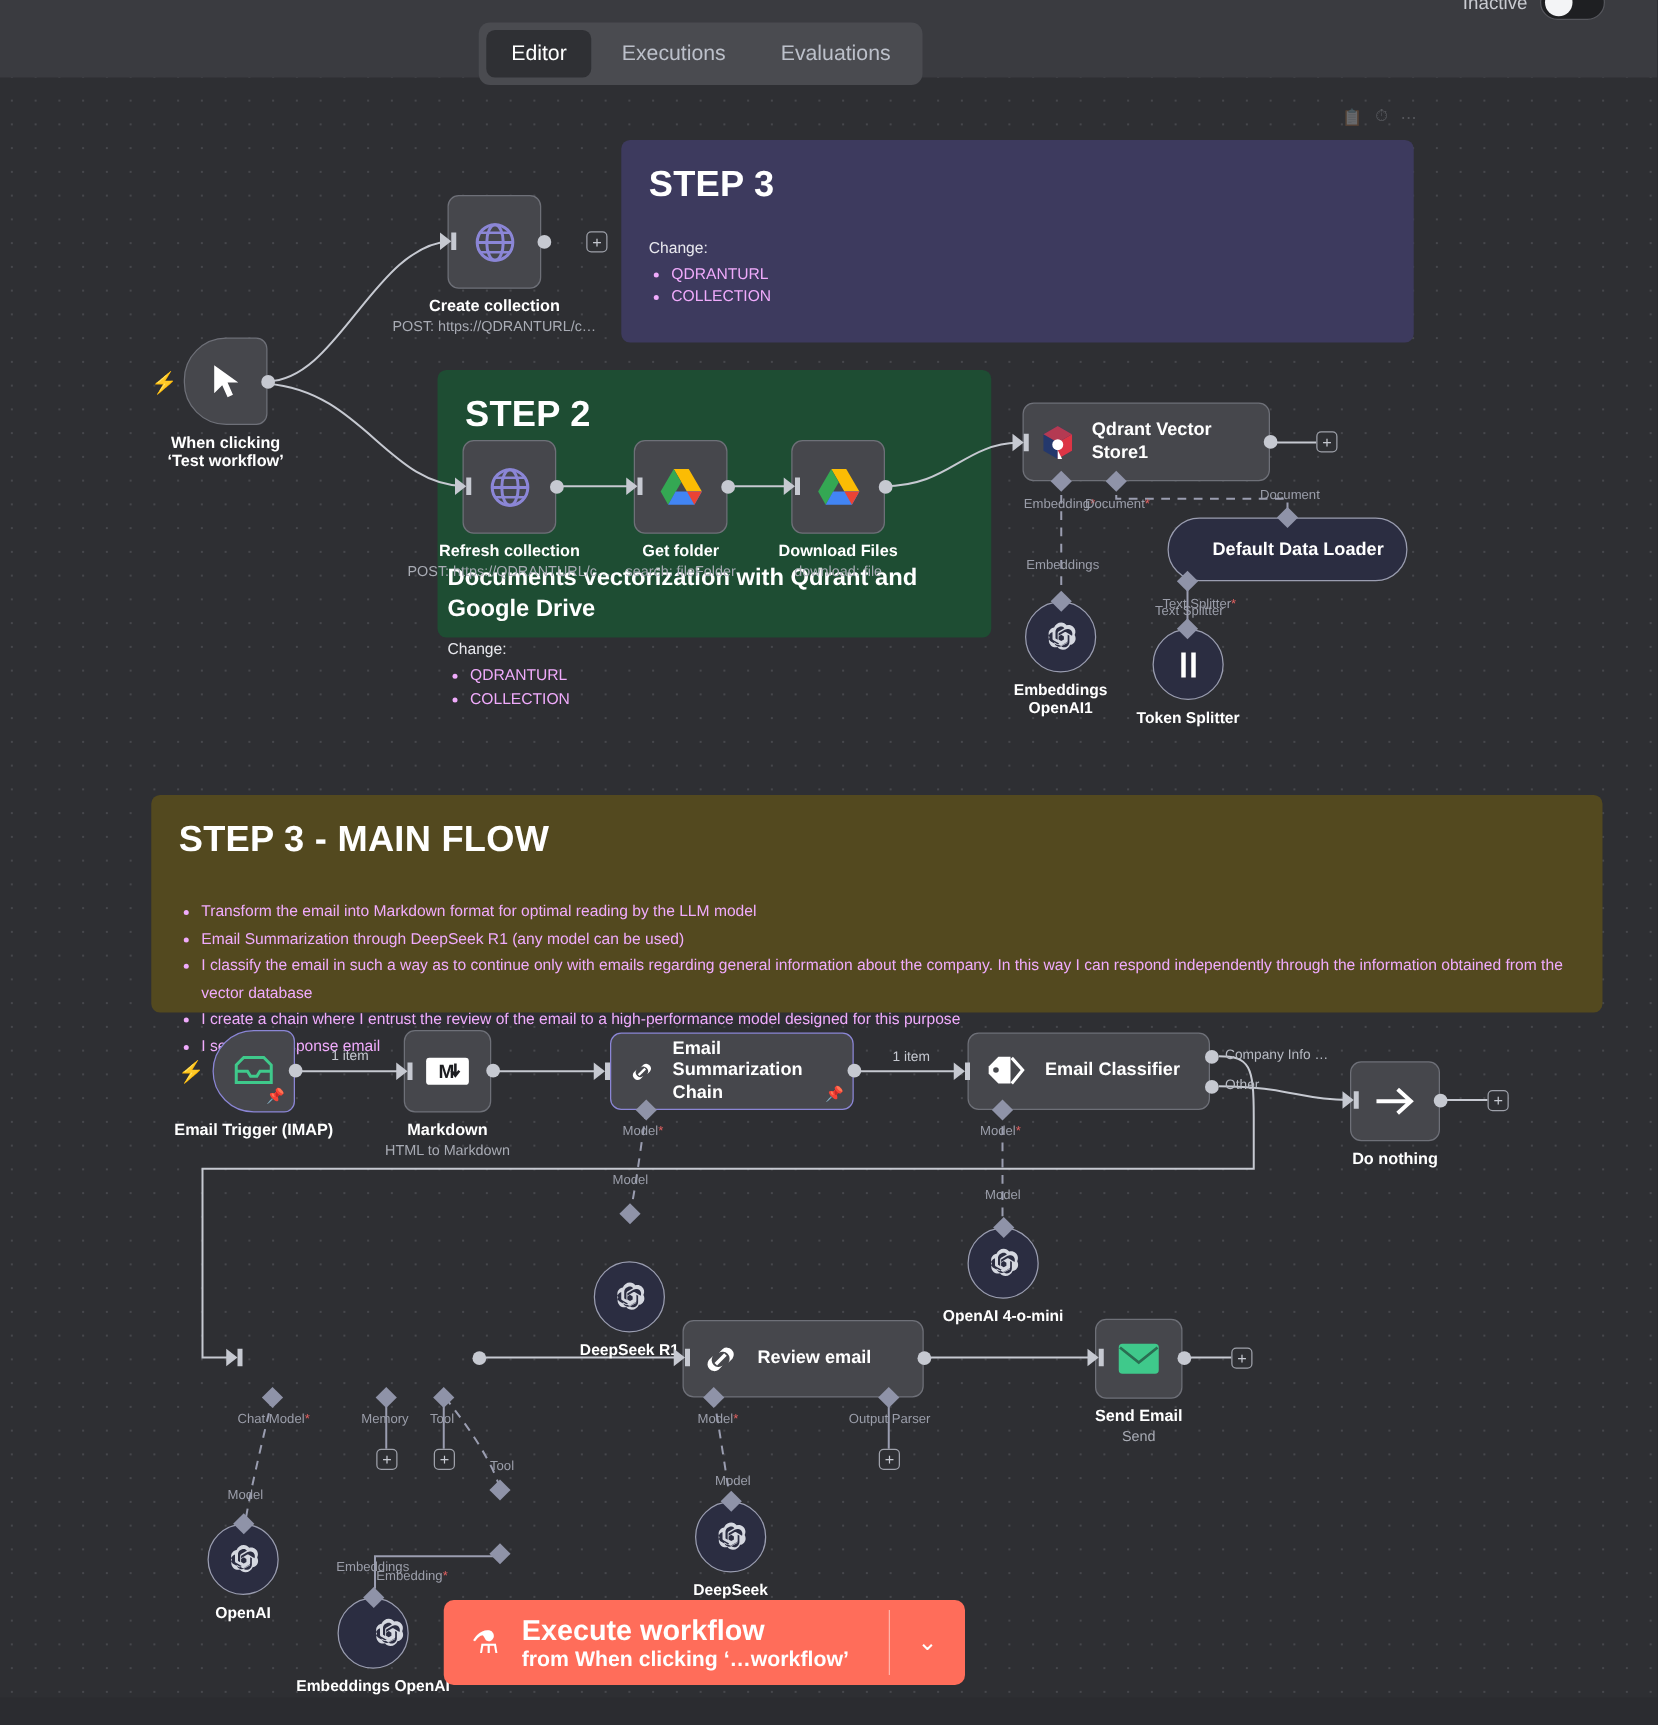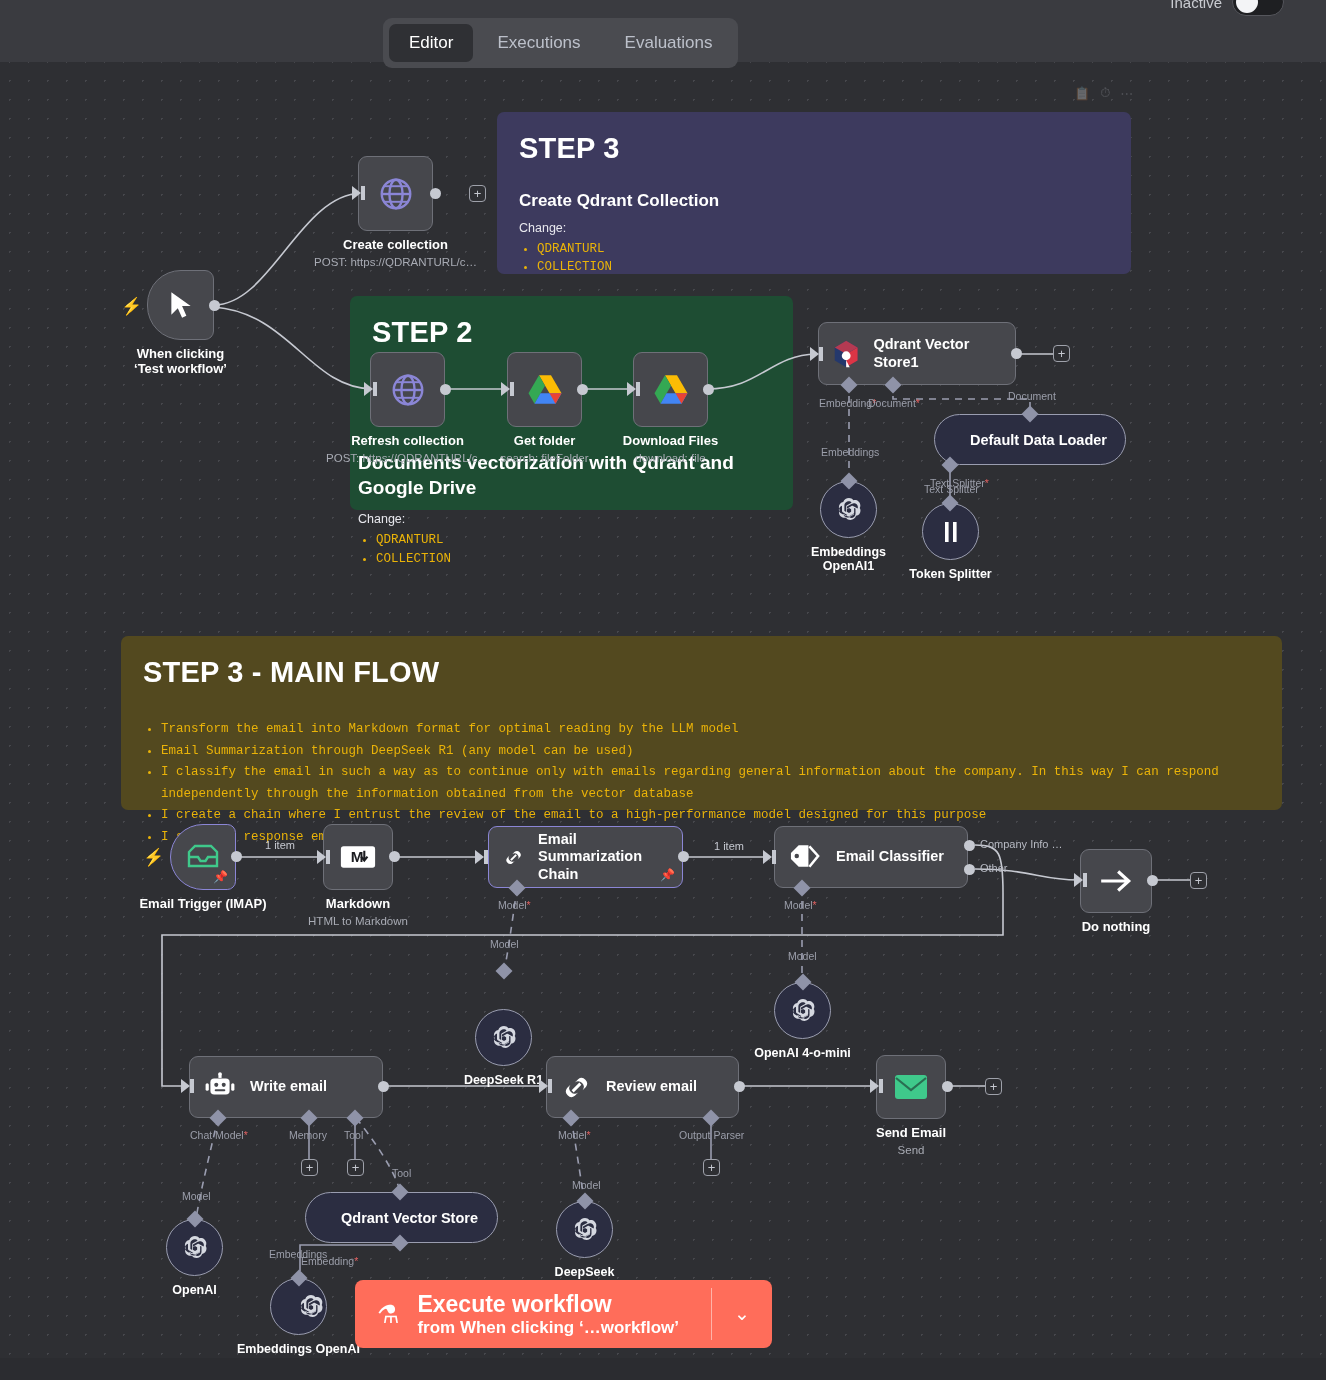--- a/index.html
+++ b/index.html
@@ -57,21 +57,21 @@
     position:absolute; left:1074px; top:52px; display:flex; gap:10px;
     opacity:.28; color:#b9bcc4; font-size:13px; align-items:center;
   }
 
   
   .sticky { position: absolute; border-radius: 7px; padding: 20px 22px; color: #fff; }
   .sticky h1 { font-size: 29px; font-weight: 700; letter-spacing: .2px; margin-bottom: 26px; }
   .sticky h2 { font-size: 17px; font-weight: 700; margin-bottom: 10px; }
   .sticky .lbl { font-size: 12.5px; margin-bottom: 5px; color: #e8e8ee; }
   .sticky ul { margin-left: 18px; }
-  .sticky li { font-size: 12.5px; line-height: 1.45; color: #eab308; font-family: Liberation Mono, monospace; }
+  .sticky li { font-size: 12.5px; line-height: 1.45; color: #f0abfc; }
 
   #sticky1 { left: 497px; top: 79px; width: 634px; height: 162px; background: #3d3a5e; }
   #sticky2 { left: 350px; top: 263px; width: 443px; height: 214px; background: #1e4d33; }
   #sticky2 .note-body { position: absolute; left: 8px; top: 155px; width: 420px; }
   #sticky2 h2 { font-size: 19px; line-height: 1.3; margin-bottom: 12px; }
   #sticky3 { left: 121px; top: 603px; width: 1161px; height: 174px; background: #53491f; }
   #sticky3 h1 { margin-bottom: 30px; }
   #sticky3 li { font-size: 12.5px; line-height: 1.72; }
 
   
@@ -218,21 +218,20 @@
       <path d="M309,1085 L 309,1126" stroke="#9a9db0" stroke-width="1.6" fill="none"></path>
       <path d="M355,1085 L 355,1126" stroke="#9a9db0" stroke-width="1.6" fill="none"></path>
       <path d="M356,1085 C 380,1115 395,1140 400,1158" stroke="#9a9db0" stroke-width="1.6" fill="none" stroke-dasharray="7 6"></path>
       <path d="M571,1085 C 578,1125 582,1155 585,1172" stroke="#9a9db0" stroke-width="1.6" fill="none" stroke-dasharray="7 6"></path>
       <path d="M711,1085 L 711,1126" stroke="#9a9db0" stroke-width="1.6" fill="none"></path>
       <path d="M401,1212 L 300,1212 L 300,1238" stroke="#9a9db0" stroke-width="1.6" fill="none"></path>
     </svg>
 
     <div class="sticky" id="sticky1">
       <h1>STEP 3</h1>
-      <h2>Create Qdrant Collection</h2>
       <div class="lbl">Change:</div>
       <ul>
         <li>QDRANTURL</li>
         <li>COLLECTION</li>
       </ul>
     </div>
 
     <div class="sticky" id="sticky2">
       <h1>STEP 2</h1>
       <div class="note-body">
@@ -457,33 +456,20 @@
     <div class="conn-label" style="left:788px;top:917px;">Model</div>
     <div class="rnode" style="left:774px;top:949px;">
       <svg width="30" height="30" viewBox="0 0 24 24">
         <path d="M12 2.4c-2.1 0-3.9 1.3-4.6 3.2-2 .3-3.5 2-3.5 4.1 0 .8.2 1.5.6 2.2-.9 1.8-.5 4 1 5.3 1.1 1 2.7 1.3 4.1.9.8 1.1 2.1 1.8 3.5 1.8 2.1 0 3.9-1.3 4.6-3.2 2-.3 3.5-2 3.5-4.1 0-.8-.2-1.5-.6-2.2.9-1.8.5-4-1-5.3-1.1-1-2.7-1.3-4.1-.9-.8-1.1-2.1-1.8-3.5-1.8zM12 5c.8 0 1.6.4 2 1.1l-3.7 2.1c-.4.2-.6.6-.6 1v4.3l-1.3-.8c-.1 0-.1-.1-.1-.2V8.4c0-1.9 1.8-3.4 3.7-3.4zm4.6 1.6c1.4.2 2.5 1.5 2.5 3 0 .4-.1.8-.2 1.2l-3.7-2.1c-.4-.2-.8-.2-1.2 0l-3.7 2.2v-1.5c0-.1 0-.2.1-.2l3.5-2c1.1-.6 2.3-.7 2.7-.6zM6.4 8.5v4.3c0 .4.2.8.6 1l3.7 2.1-1.3.8c-.1 0-.2 0-.3 0l-3.5-2c-1.6-1-2.2-3-1.2-4.6.4-.7 1.1-1.3 2-1.6zm9.3 1.4l1.3.8c.1 0 .2.1.2.2v4c0 1.9-1.5 3.4-3.4 3.4-.8 0-1.6-.4-2-1.1l3.7-2.1c.4-.2.6-.6.6-1v-4.2zM12 10.3l1.7 1v2l-1.7 1-1.7-1v-2l1.7-1zm4 3.5v1.5c0 .1 0 .2-.1.2l-3.5 2c-1.6.9-3.7.4-4.6-1.3-.2-.4-.4-.8-.4-1.2l3.7 2.1c.4.2.8.2 1.2 0l3.7-2.1z" fill="#d5d8e0"></path>
       </svg>
       <div class="rnode-title">OpenAI 4-o-mini</div>
     </div>
     <div class="diamond" style="left:797px;top:943px;"></div>
 
     <div class="inport" style="left:181px;top:1046px;"></div>
-    <div class="node wide" style="left:189px;top:1023px;width:194px;height:62px;">
-      <svg width="32" height="30" viewBox="0 0 30 28">
-        <rect x="6" y="6" width="18" height="15" rx="3.5" fill="#ffffff"></rect>
-        <circle cx="11.5" cy="12" r="1.9" fill="#46474c"></circle>
-        <circle cx="18.5" cy="12" r="1.9" fill="#46474c"></circle>
-        <rect x="10" y="16" width="10" height="2" rx="1" fill="#46474c"></rect>
-        <rect x="13.5" y="1.5" width="3" height="4" fill="#ffffff"></rect>
-        <circle cx="15" cy="1.8" r="1.7" fill="#ffffff"></circle>
-        <rect x="1.5" y="10.5" width="3" height="7" rx="1.5" fill="#ffffff"></rect>
-        <rect x="25.5" y="10.5" width="3" height="7" rx="1.5" fill="#ffffff"></rect>
-      </svg>
-      <span class="node-label-in">Write email</span>
-    </div>
     <div class="port" style="left:378px;top:1048px;"></div>
     <div class="diamond" style="left:212px;top:1079px;"></div>
     <div class="diamond" style="left:303px;top:1079px;"></div>
     <div class="diamond" style="left:349px;top:1079px;"></div>
     <div class="conn-label" style="left:190px;top:1096px;">
       <span>Chat Model</span><span class="req">*</span>
     </div>
     <div class="conn-label" style="left:289px;top:1096px;">Memory</div>
     <div class="conn-label" style="left:344px;top:1096px;">Tool</div>
     <div class="plusbox" style="left:301px;top:1126px;">+</div>
@@ -523,30 +509,20 @@
     <div class="plusbox" style="left:985px;top:1045px;">+</div>
 
     <div class="rnode" style="left:166px;top:1186px;">
       <svg width="30" height="30" viewBox="0 0 24 24">
         <path d="M12 2.4c-2.1 0-3.9 1.3-4.6 3.2-2 .3-3.5 2-3.5 4.1 0 .8.2 1.5.6 2.2-.9 1.8-.5 4 1 5.3 1.1 1 2.7 1.3 4.1.9.8 1.1 2.1 1.8 3.5 1.8 2.1 0 3.9-1.3 4.6-3.2 2-.3 3.5-2 3.5-4.1 0-.8-.2-1.5-.6-2.2.9-1.8.5-4-1-5.3-1.1-1-2.7-1.3-4.1-.9-.8-1.1-2.1-1.8-3.5-1.8zM12 5c.8 0 1.6.4 2 1.1l-3.7 2.1c-.4.2-.6.6-.6 1v4.3l-1.3-.8c-.1 0-.1-.1-.1-.2V8.4c0-1.9 1.8-3.4 3.7-3.4zm4.6 1.6c1.4.2 2.5 1.5 2.5 3 0 .4-.1.8-.2 1.2l-3.7-2.1c-.4-.2-.8-.2-1.2 0l-3.7 2.2v-1.5c0-.1 0-.2.1-.2l3.5-2c1.1-.6 2.3-.7 2.7-.6zM6.4 8.5v4.3c0 .4.2.8.6 1l3.7 2.1-1.3.8c-.1 0-.2 0-.3 0l-3.5-2c-1.6-1-2.2-3-1.2-4.6.4-.7 1.1-1.3 2-1.6zm9.3 1.4l1.3.8c.1 0 .2.1.2.2v4c0 1.9-1.5 3.4-3.4 3.4-.8 0-1.6-.4-2-1.1l3.7-2.1c.4-.2.6-.6.6-1v-4.2zM12 10.3l1.7 1v2l-1.7 1-1.7-1v-2l1.7-1zm4 3.5v1.5c0 .1 0 .2-.1.2l-3.5 2c-1.6.9-3.7.4-4.6-1.3-.2-.4-.4-.8-.4-1.2l3.7 2.1c.4.2.8.2 1.2 0l3.7-2.1z" fill="#d5d8e0"></path>
       </svg>
       <div class="rnode-title">OpenAI</div>
     </div>
     <div class="diamond" style="left:189px;top:1180px;"></div>
 
-    <div class="pill" style="left:305px;top:1159px;width:193px;">
-      <svg width="28" height="30" viewBox="0 0 30 32">
-        <path d="M15 1 L28 8.5 L28 23.5 L15 31 L2 23.5 L2 8.5 Z" fill="#24386c"></path>
-        <path d="M15 1 L28 8.5 L15 16 L2 8.5 Z" fill="#b43a52"></path>
-        <path d="M15 16 L28 8.5 L28 23.5 L15 31 Z" fill="#dc3545"></path>
-        <circle cx="15" cy="18" r="5" fill="#ffffff"></circle>
-        <path d="M15 23 L19 31 L15 31 Z" fill="#ffffff"></path>
-      </svg>
-      <span class="t">Qdrant Vector Store</span>
-    </div>
     <div class="diamond" style="left:394px;top:1153px;"></div>
     <div class="diamond" style="left:394px;top:1204px;"></div>
     <div class="conn-label" style="left:269px;top:1215px;">Embeddings</div>
     <div class="conn-label" style="left:301px;top:1222px;">
       <span>Embedding</span><span class="req">*</span>
     </div>
 
     <div class="rnode" style="left:270px;top:1245px;justify-content:flex-end;">
       <svg width="30" height="30" viewBox="0 0 24 24">
         <path d="M12 2.4c-2.1 0-3.9 1.3-4.6 3.2-2 .3-3.5 2-3.5 4.1 0 .8.2 1.5.6 2.2-.9 1.8-.5 4 1 5.3 1.1 1 2.7 1.3 4.1.9.8 1.1 2.1 1.8 3.5 1.8 2.1 0 3.9-1.3 4.6-3.2 2-.3 3.5-2 3.5-4.1 0-.8-.2-1.5-.6-2.2.9-1.8.5-4-1-5.3-1.1-1-2.7-1.3-4.1-.9-.8-1.1-2.1-1.8-3.5-1.8zM12 5c.8 0 1.6.4 2 1.1l-3.7 2.1c-.4.2-.6.6-.6 1v4.3l-1.3-.8c-.1 0-.1-.1-.1-.2V8.4c0-1.9 1.8-3.4 3.7-3.4zm4.6 1.6c1.4.2 2.5 1.5 2.5 3 0 .4-.1.8-.2 1.2l-3.7-2.1c-.4-.2-.8-.2-1.2 0l-3.7 2.2v-1.5c0-.1 0-.2.1-.2l3.5-2c1.1-.6 2.3-.7 2.7-.6zM6.4 8.5v4.3c0 .4.2.8.6 1l3.7 2.1-1.3.8c-.1 0-.2 0-.3 0l-3.5-2c-1.6-1-2.2-3-1.2-4.6.4-.7 1.1-1.3 2-1.6zm9.3 1.4l1.3.8c.1 0 .2.1.2.2v4c0 1.9-1.5 3.4-3.4 3.4-.8 0-1.6-.4-2-1.1l3.7-2.1c.4-.2.6-.6.6-1v-4.2zM12 10.3l1.7 1v2l-1.7 1-1.7-1v-2l1.7-1zm4 3.5v1.5c0 .1 0 .2-.1.2l-3.5 2c-1.6.9-3.7.4-4.6-1.3-.2-.4-.4-.8-.4-1.2l3.7 2.1c.4.2.8.2 1.2 0l3.7-2.1z" fill="#d5d8e0"></path>

